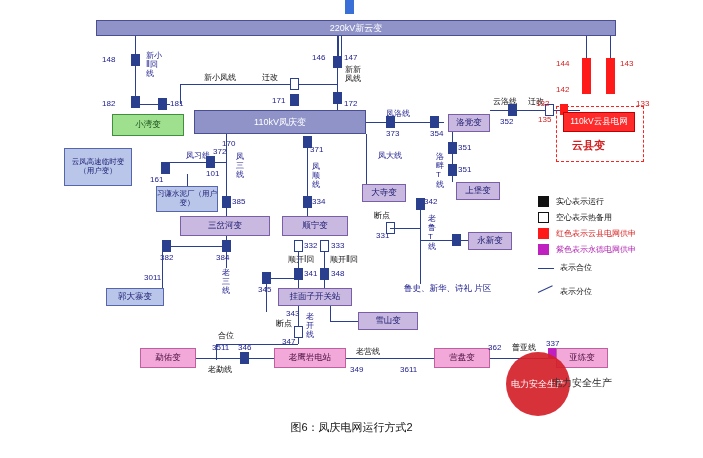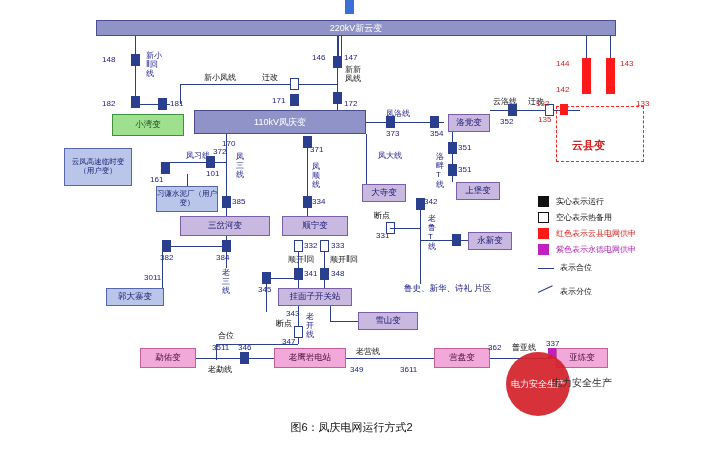--- a/index.html
+++ b/index.html
@@ -98,20 +98,21 @@
   <div class="lbl blk" style="left:528px;top:98px;">迁改</div>
   <div class="line hl" style="left:490px;top:110px;width:90px;"></div>
   <div class="sq filled" style="left:508px;top:104px;width:9px;height:12px;"></div>
   <div class="lbl" style="left:500px;top:118px;">352</div>
   <div class="sq open" style="left:545px;top:104px;width:9px;height:12px;"></div>
   <div class="sq redf" style="left:560px;top:104px;width:8px;height:11px;"></div>
   <div class="lbl red" style="left:536px;top:100px;">132</div>
   <div class="lbl red" style="left:616px;top:100px;margin-left:20px;">133</div>
   <div class="lbl red" style="left:538px;top:116px;">135</div>
 
+  <div class="box sub-red" style="left:563px;top:112px;width:72px;height:20px;">110kV云县电网</div>
   <div class="sq redf" style="left:582px;top:58px;width:9px;height:36px;"></div>
   <div class="sq redf" style="left:606px;top:58px;width:9px;height:36px;"></div>
   <div class="lbl red" style="left:556px;top:60px;">144</div>
   <div class="lbl red" style="left:620px;top:60px;">143</div>
   <div class="lbl red" style="left:556px;top:86px;">142</div>
   <div class="dashred" style="left:556px;top:106px;width:88px;height:56px;"></div>
   <div class="lbl red" style="left:572px;top:140px;font-size:11px;font-weight:bold;">云县变</div>
 
   <div class="lbl" style="left:222px;top:140px;">170</div>
   <div class="lbl" style="left:186px;top:152px;">凤习线</div>

